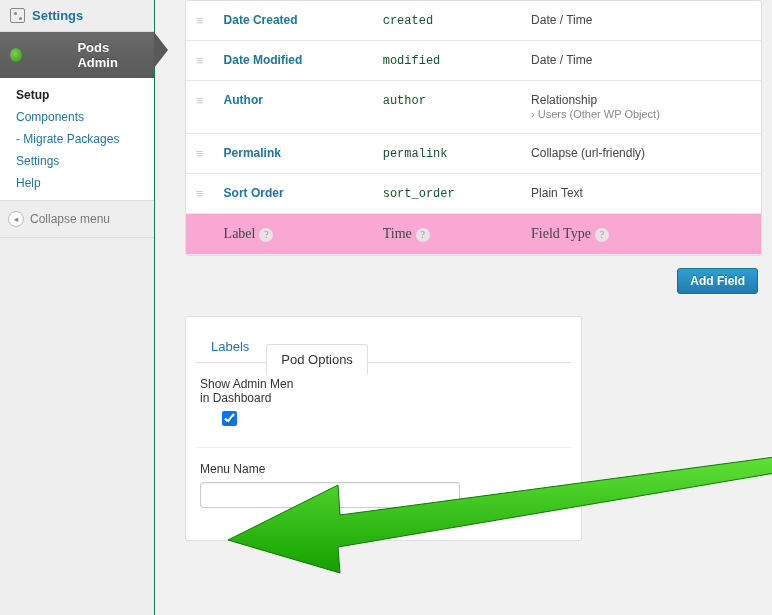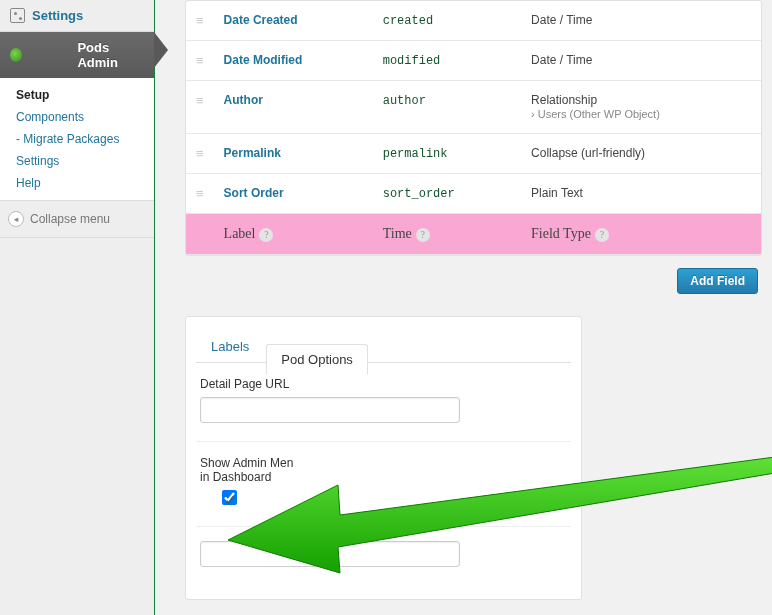--- a/index.html
+++ b/index.html
@@ -245,34 +245,31 @@
       <span class="addbtn">Add Field</span>
     </div>
 
     <div class="advanced">
       <div class="tabs">
         <div class="tab">Labels</div>
         <div class="tab active">Pod Options</div>
       </div>
       <div class="fields">
         <div class="field-row">
-          <label>Detail Page URL</label>
-          <input class="txtinput" type="text" style="">
-        </div>
-        <div class="field-row">
           <label>
             <span>Show Admin Men</span><br>
             <span>in Dashboard</span>
           </label>
           <span class="ck">
             <input type="checkbox" checked="" style="">
             <span class="ck-check">✓</span>
           </span>
         </div>
         <div class="field-row" style="border-bottom:none">
+          <label>Menu Name</label>
           <input class="txtinput" type="text" style="">
         </div>
       </div>
     </div>
   </div>
 </div>
 
 <svg class="arrow" width="560" height="130">
   <defs>
     <linearGradient id="g" x1="0" y1="0" x2="0" y2="1">

